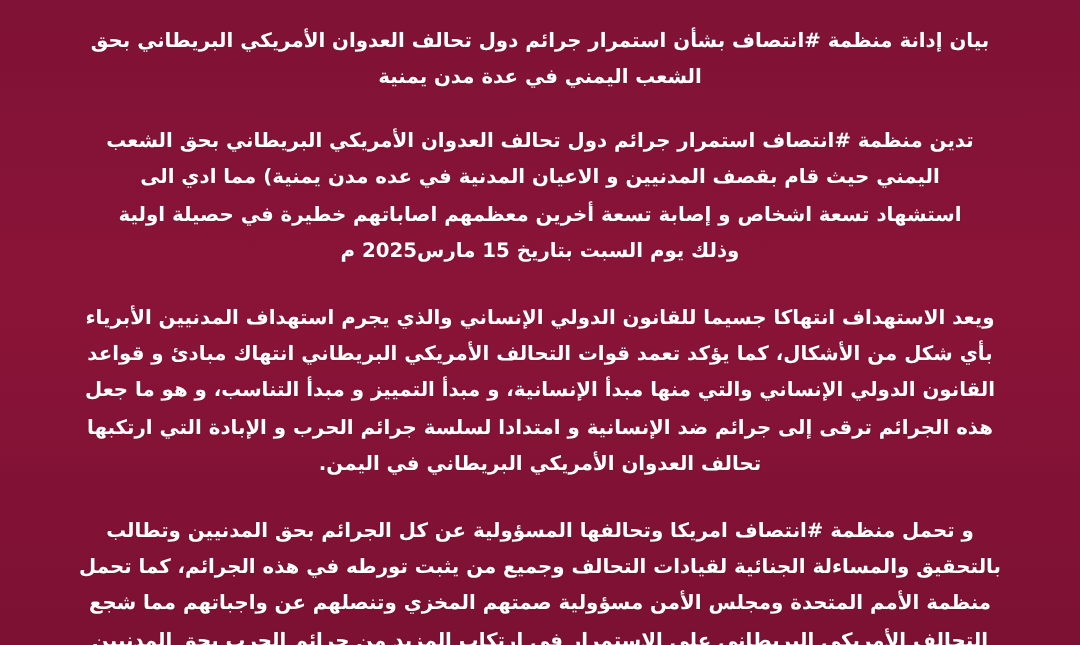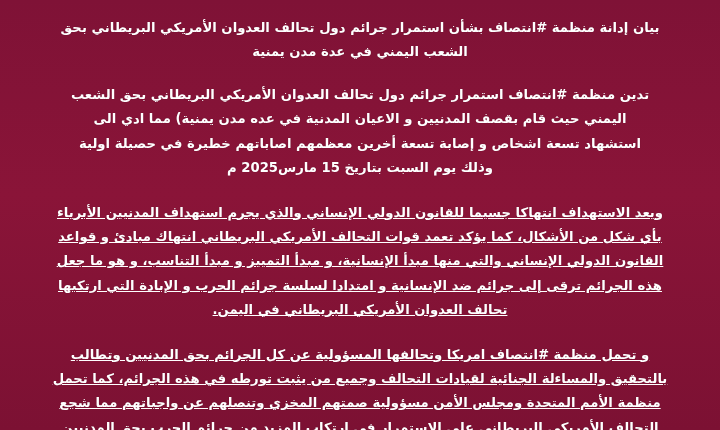--- a/index.html
+++ b/index.html
@@ -38,21 +38,20 @@
   .p-title {
     margin: 2px auto 18px auto;
     width: 93%;
   }
   .p-body {
     margin: 0 auto 20px auto;
     width: 86%;
   }
   .p-wide {
     width: 90%;
-    text-decoration: underline;
   }
 </style>
 </head>
 <body>
 
 <div class="statement-page">
 
   <div class="para p-title">بيان إدانة منظمة #انتصاف بشأن استمرار جرائم دول تحالف العدوان الأمريكي البريطاني بحق الشعب اليمني في عدة مدن يمنية</div>
 
   <div class="para p-body">تدين منظمة #انتصاف استمرار جرائم دول تحالف العدوان الأمريكي البريطاني بحق الشعب اليمني حيث قام بقصف المدنيين و الاعيان المدنية في عده مدن يمنية) مما ادي الى استشهاد تسعة اشخاص  و إصابة تسعة أخرين معظمهم اصاباتهم خطيرة في حصيلة اولية  وذلك يوم السبت بتاريخ 15 مارس2025 م</div>

